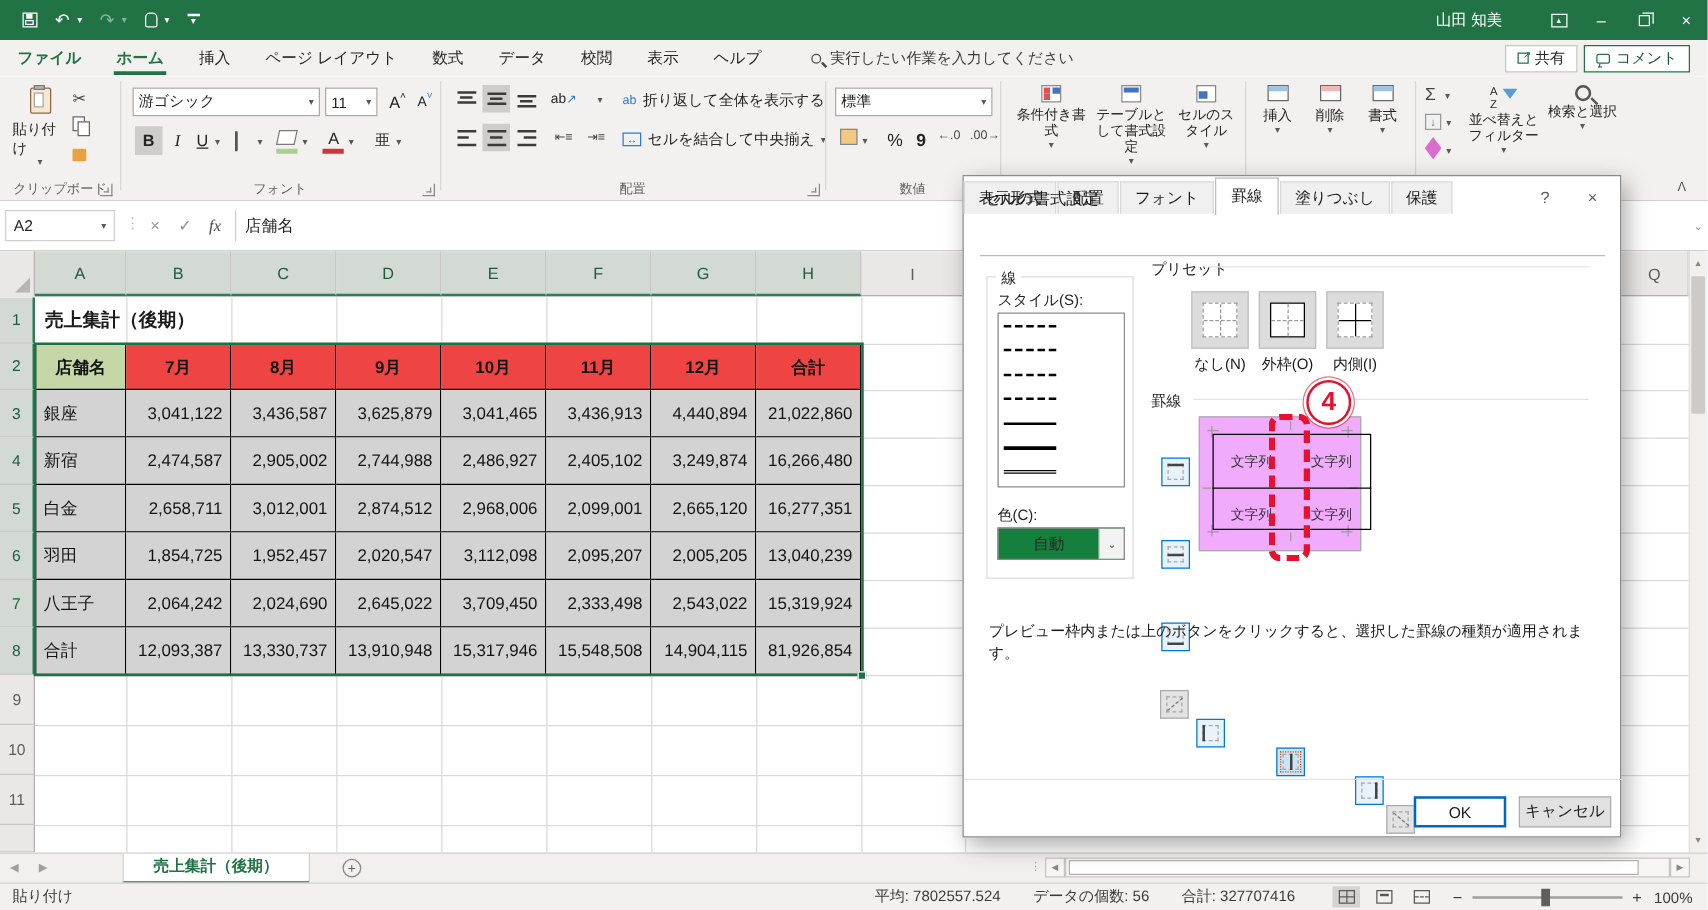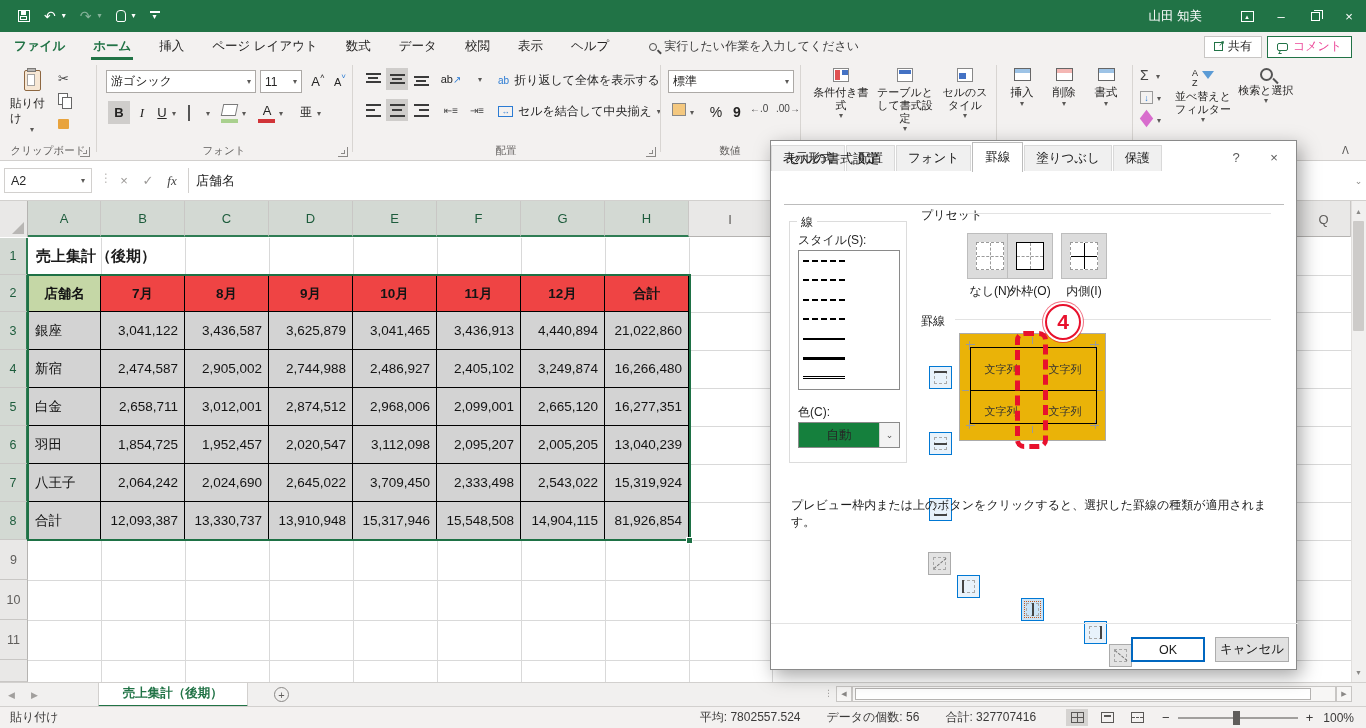--- a/index.html
+++ b/index.html
@@ -154,21 +154,21 @@
 .pico .bx{position:absolute;inset:0}
 .pico .vx{position:absolute;left:50%;top:1px;bottom:1px;width:0}
 .pico .hx{position:absolute;top:50%;left:1px;right:1px;height:0}
 .plab{font-size:12px;color:#1a1a1a;text-align:center;margin-top:4px}
 .bb{width:23px;height:23px;background:#e8f2fb;border:1px solid #0078d4;position:relative}
 .bb.gray{background:#e3e3e3;border-color:#ababab}
 .bb .in{position:absolute;inset:4px;border:1px dashed #a8a8a8}
 .bb .seg{position:absolute;background:#444}
 .bb.focus{background:#cce4f7;outline:1px dotted #c75a1e;outline-offset:-4px}
 .diagseg{position:absolute;left:3px;top:10px;width:16px;height:0;border-top:1px dashed #777}
-.preview{left:188px;top:192px;width:147px;height:108px;border:1px solid #ababab;background:#eab308;position:absolute}
+.preview{left:188px;top:192px;width:130px;height:108px;border:1px solid #ababab;background:#f0abfc;position:absolute}
 .prect{position:absolute;left:10px;top:13px;width:127px;height:77px;border:1px solid #000}
 .pmid{position:absolute;left:10px;top:56px;width:127px;height:1px;background:#000}
 .ptxt{position:absolute;font-size:11px;color:#333;width:42px;text-align:center}
 .tick{position:absolute;background:#9a9a9a}
 .redrect{left:244px;top:190px;width:33px;height:118px;border:5px dashed #e8112d;border-radius:9px;position:absolute;z-index:5}
 .badge{left:274px;top:163px;width:36px;height:36px;border-radius:50%;background:#fff;border:2.5px solid #e8112d;box-shadow:0 0 0 2px #fff,0 0 0 3px rgba(232,17,45,.6);display:flex;align-items:center;justify-content:center;color:#e8112d;font-size:21px;font-weight:bold;position:absolute;z-index:6}
 .hint{left:20px;top:356px;width:490px;font-size:12px;color:#1a1a1a}
 .dbline{left:0px;top:482px;width:527px;height:1px;background:#e3e3e3}
 .dbtn{top:496px;width:74px;height:25px;display:flex;align-items:center;justify-content:center;font-size:12.5px;background:#e1e1e1;border:1px solid #adadad;color:#1a1a1a}
 .dbtn.ok{background:#fff;border:2px solid #0067c0}
@@ -223,21 +223,21 @@
   </div>
   <div style="position:absolute;right:104px;display:flex;gap:10px;align-items:center">
     <div class="topbtn">
         <span class="shicon">
           <i>↗</i>
         </span>
         <span>共有</span>
       </div>
   </div>
   <div style="position:absolute;right:14px">
-    <div class="topbtn" style="border-color:#217346;color:#ec4899">
+    <div class="topbtn" style="border-color:#217346;color:#14532d">
         <span class="cmicon">
           <i></i>
         </span>
         <span>コメント</span>
       </div>
   </div>
 </div>
 
 <div class="ab ribbon">
 
@@ -675,21 +675,21 @@
     </div>
     <div class="ab" style="left:8px;top:182px;font-size:12px">色(C):</div>
     <div class="ab combo2" style="left:8px;top:200px;width:102px;height:26px">
       <span style="flex:1;text-align:center">自動</span>
       <span class="arr">⌄</span>
     </div>
   </div>
 
   <span class="ab seclabel" style="left:150px;top:66px">プリセット</span>
   <div class="secline" style="left:196px;top:72px;width:304px"></div>
-  <div class="ab" style="left:196px;top:92px">
+  <div class="ab" style="left:182px;top:92px">
     <div class="pbtn">
         <span class="pico">
           <span class="bx" style="border:1px dashed #9a9a9a"></span>
           <span class="vx" style="border-left:1px dashed #9a9a9a"></span>
           <span class="hx" style="border-top:1px dashed #9a9a9a"></span>
         </span>
       </div>
     <div class="plab">なし(N)</div>
   </div>
   <div class="ab" style="left:236px;top:92px">

